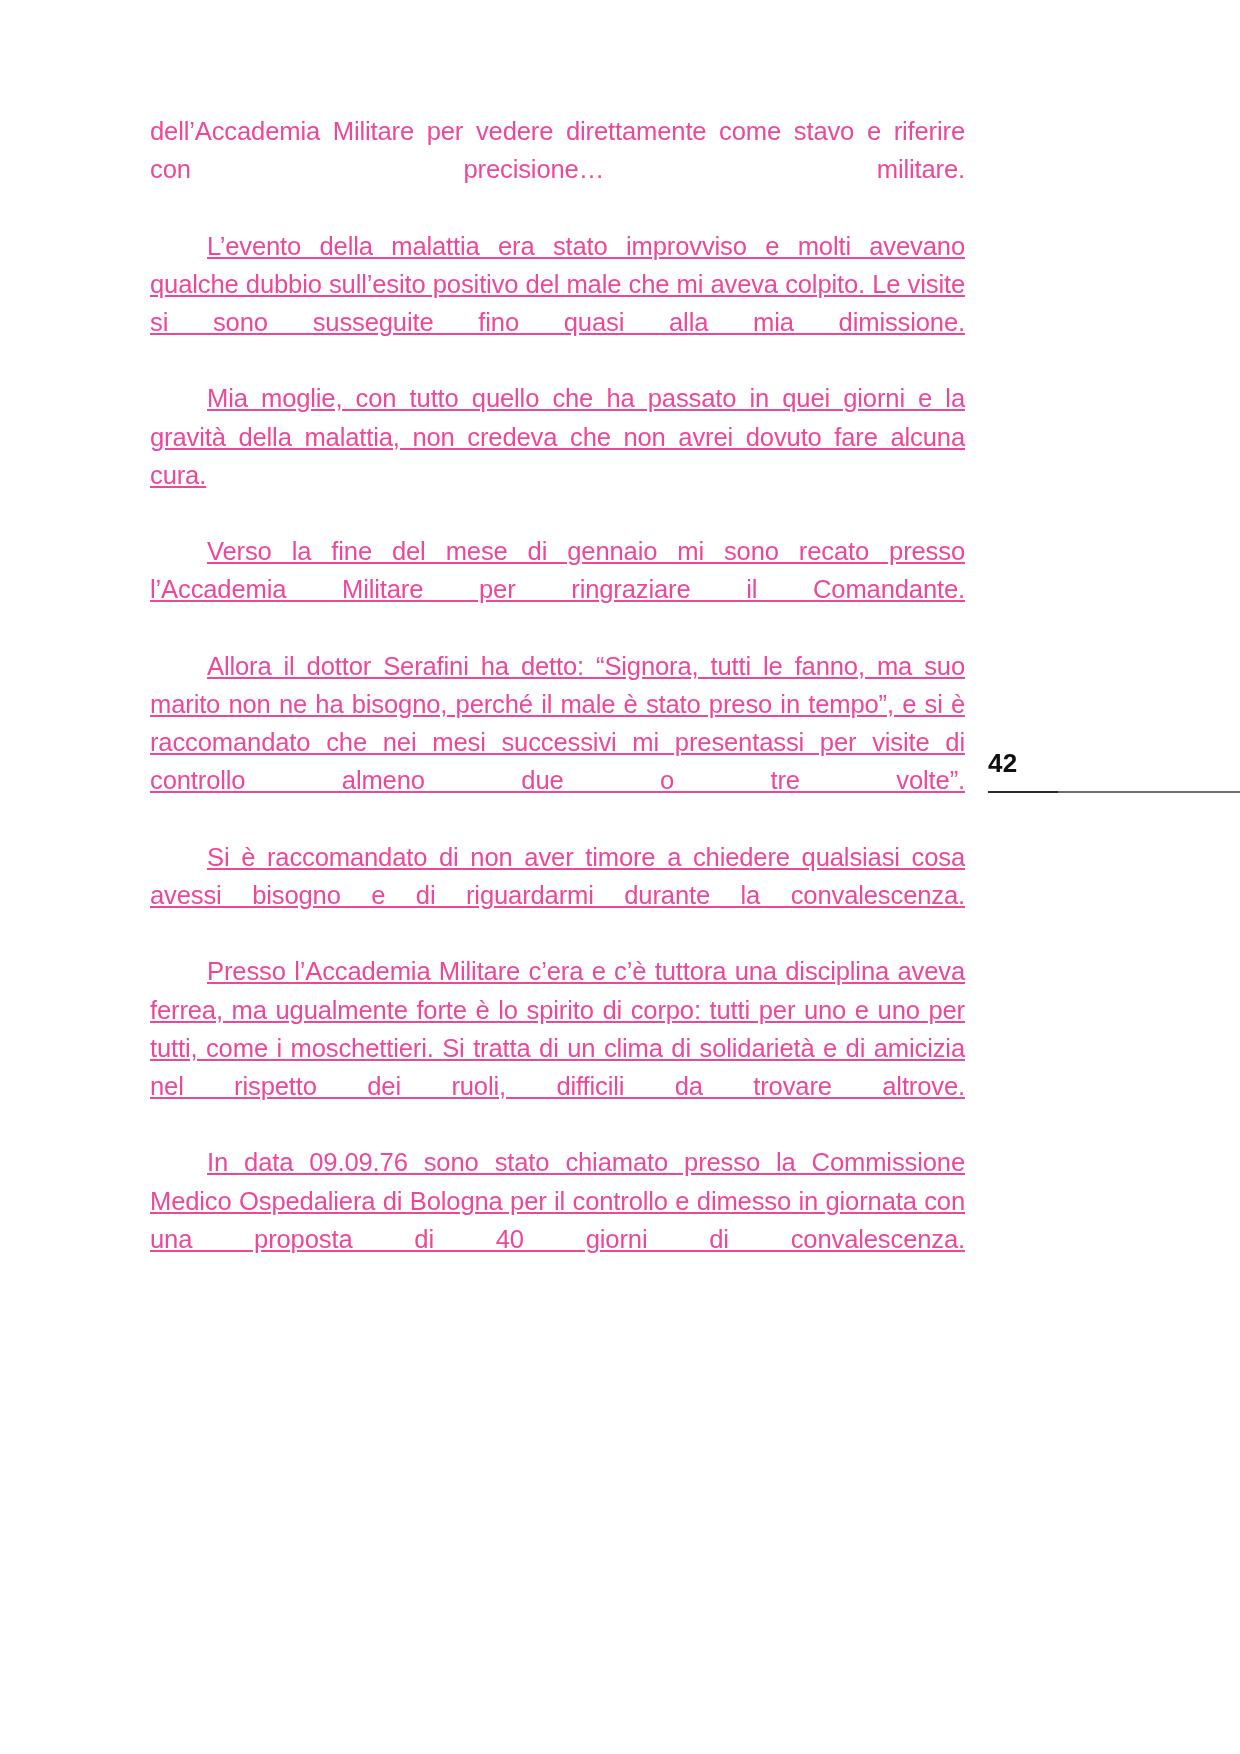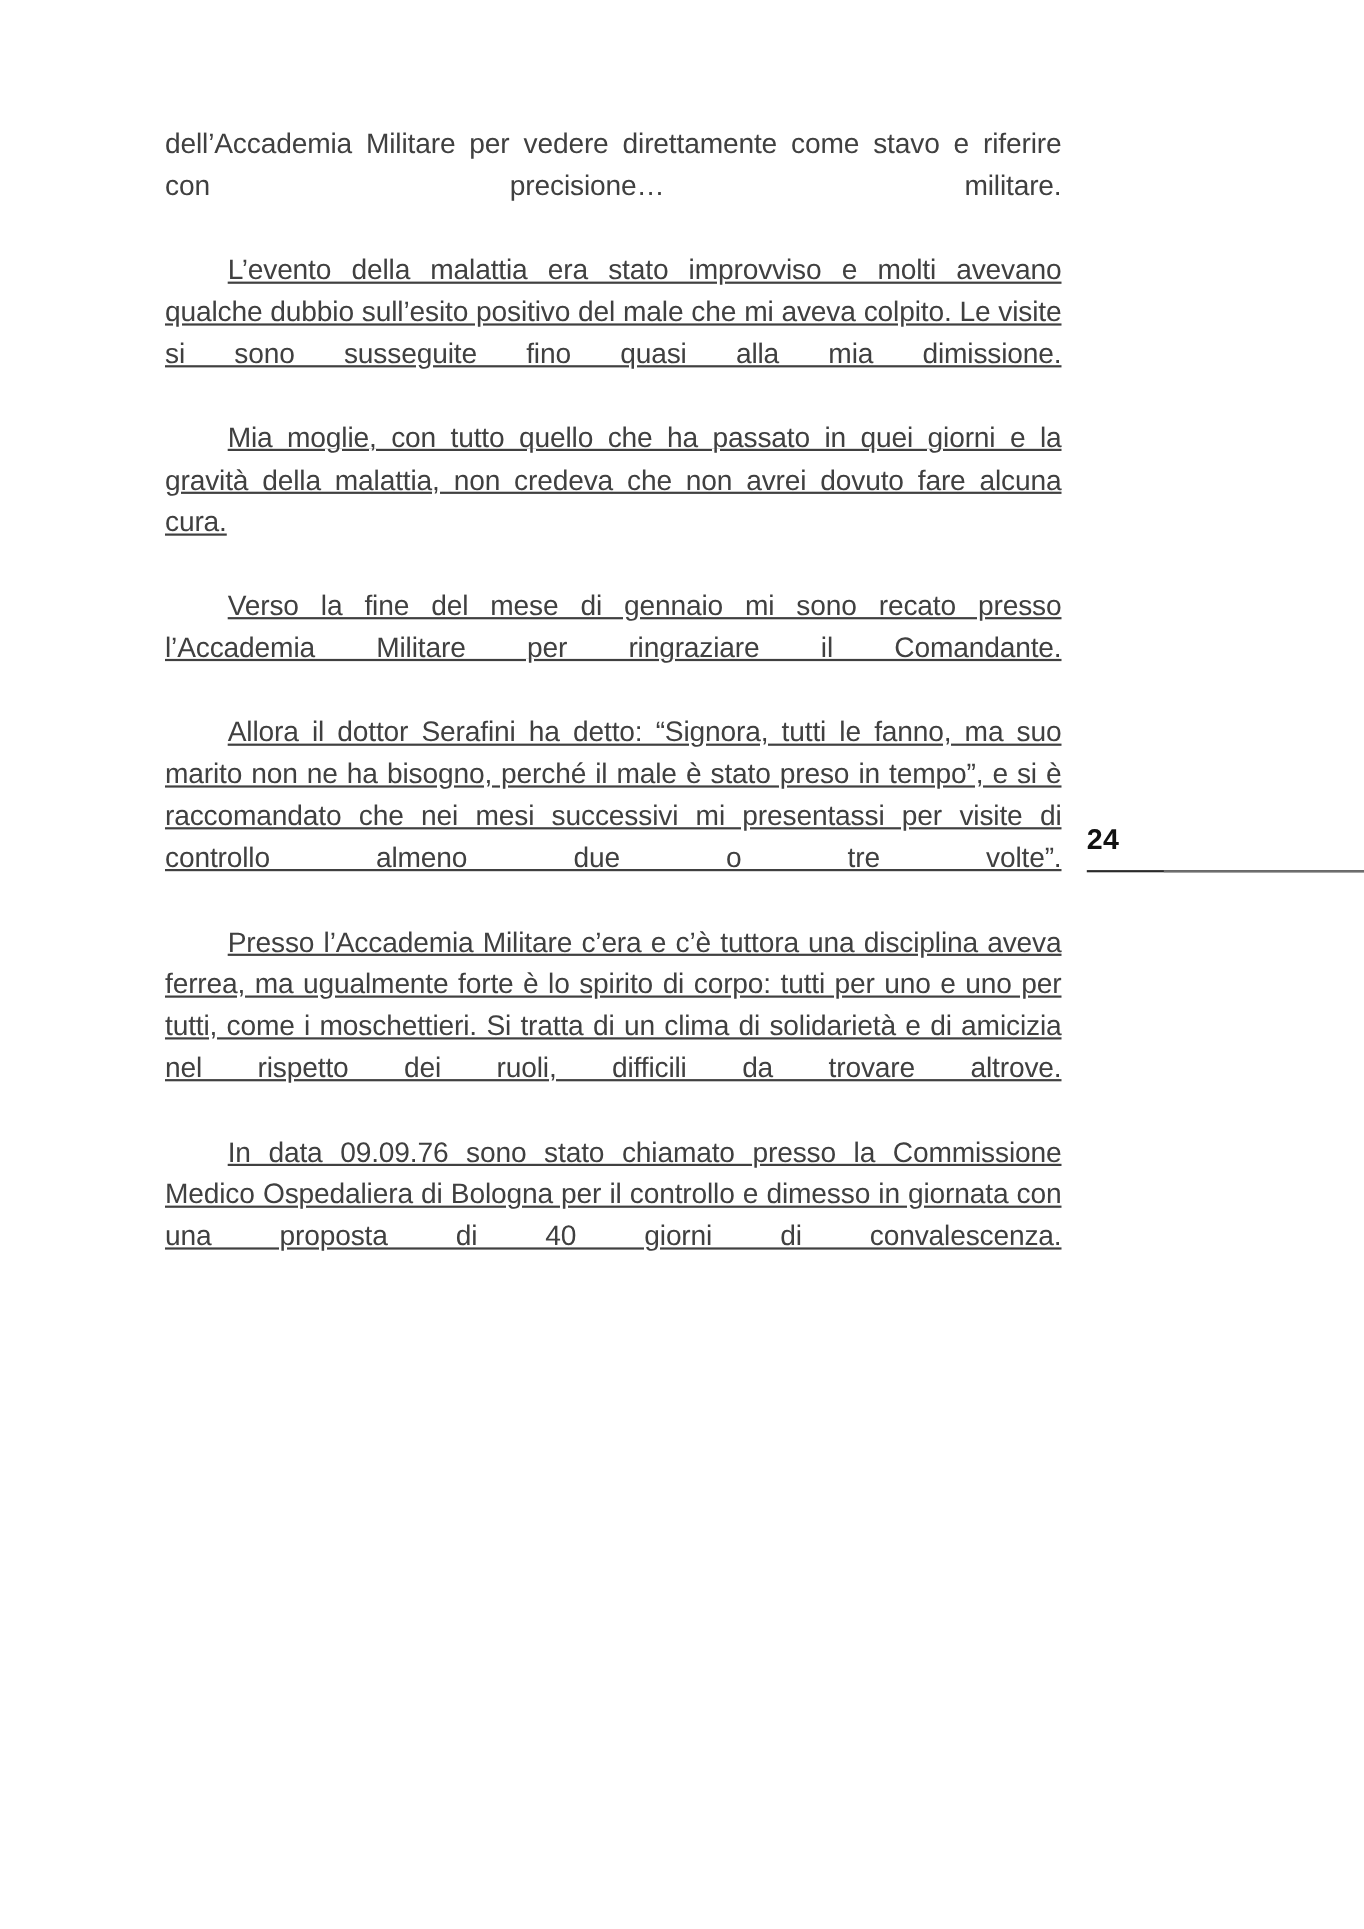--- a/index.html
+++ b/index.html
@@ -36,21 +36,21 @@
     margin: 0;
     padding: 0;
     font-size: 25.6px;
     line-height: 38.2px;
     text-align: justify;
     text-justify: inter-word;
     letter-spacing: -0.15px;
     word-spacing: 0px;
     -webkit-hyphens: none;
     hyphens: none;
-    color: #404040;
+    color: #ec4899;
   }
 
   .para.indent {
     text-indent: 57px;
     text-decoration: underline;
   }
 
   
   .para:after {
     content: "";
@@ -99,25 +99,26 @@
 <body>
 
 <div class="page">
 
   <div class="text-column">
     <p class="para">dell’Accademia Militare per vedere direttamente come stavo e riferire con precisione… militare.</p>
     <p class="para indent">L’evento della malattia era stato improvviso e molti avevano qualche dubbio sull’esito positivo del male che mi aveva colpito. Le visite si sono susseguite fino quasi alla mia dimissione.</p>
     <p class="para indent">Mia moglie, con tutto quello che ha passato in quei giorni e la gravità della malattia, non credeva che non avrei dovuto fare alcuna cura.</p>
     <p class="para indent">Verso la fine del mese di gennaio mi sono recato presso l’Accademia Militare per ringraziare il Comandante.</p>
     <p class="para indent">Allora il dottor Serafini ha detto: “Signora, tutti le fanno, ma suo marito non ne ha bisogno, perché il male è stato preso in tempo”, e si è raccomandato che nei mesi successivi mi presentassi per visite di controllo almeno due o tre volte”.</p>
+    <p class="para indent">Si è raccomandato di non aver timore a chiedere qualsiasi cosa avessi bisogno e di riguardarmi durante la convalescenza.</p>
     <p class="para indent">Presso l’Accademia Militare c’era e c’è tuttora una disciplina aveva ferrea, ma ugualmente forte è lo spirito di corpo: tutti per uno e uno per tutti, come i moschettieri. Si tratta di un clima di solidarietà e di amicizia nel rispetto dei ruoli, difficili da trovare altrove.</p>
     <p class="para indent">In data 09.09.76 sono stato chiamato presso la Commissione Medico Ospedaliera di Bologna per il controllo e dimesso in giornata con una proposta di 40 giorni di convalescenza.</p>
 
   </div>
 
   <div class="folio-block">
-    <div class="folio-number">24</div>
+    <div class="folio-number">42</div>
     <div class="folio-rule">
       <div class="seg-light"></div>
     </div>
   </div>
 
 </div>
 
 </body></html>

